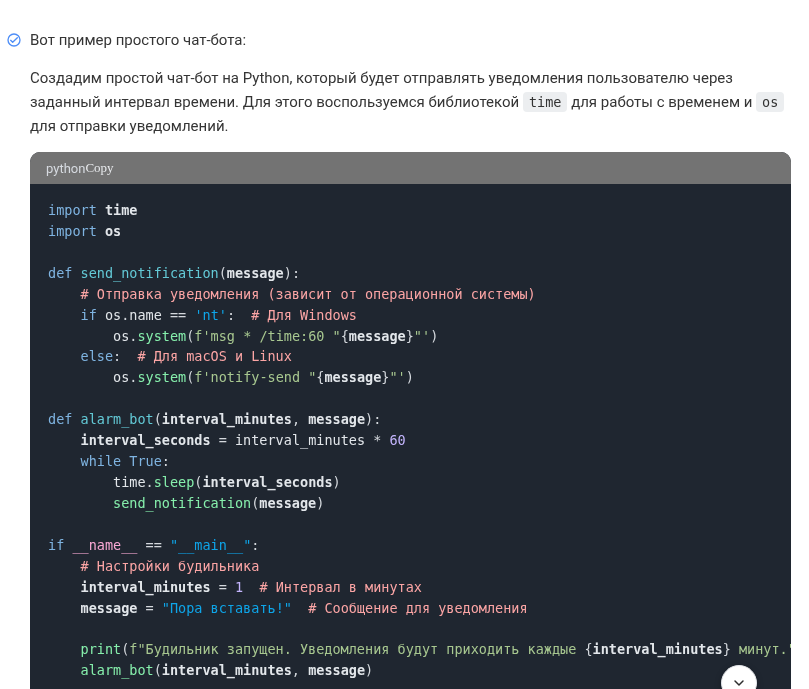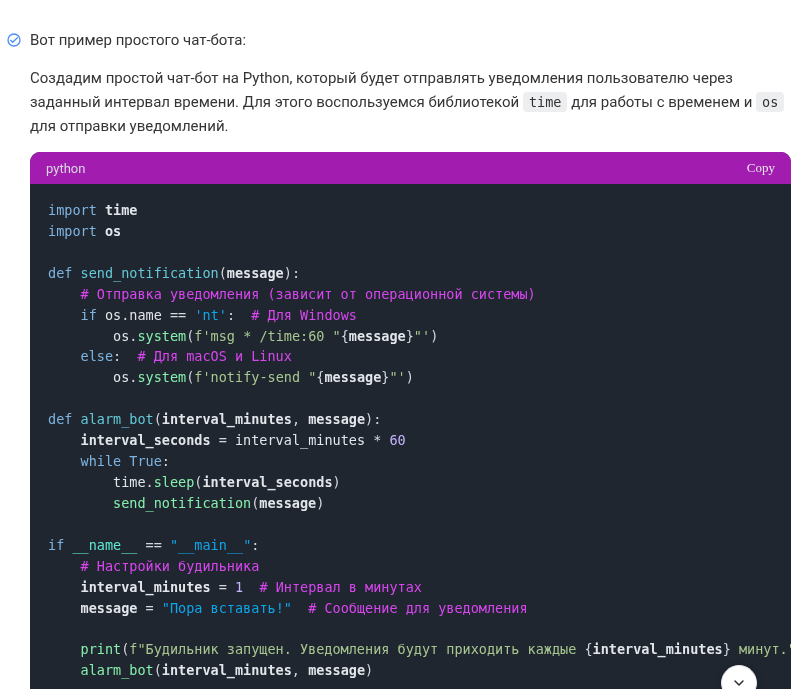--- a/index.html
+++ b/index.html
@@ -49,23 +49,22 @@
     color: #333;
   }
   .code-block {
     background: #1f2630;
     border-radius: 10px;
     overflow: hidden;
     margin-top: 4px;
     position: relative;
   }
   .code-header {
-    background: #a21caf;
+    background: #737373;
     display: flex;
-    justify-content: space-between;
     align-items: center;
     padding: 8px 16px;
     font-size: 13px;
     color: #d6dae0;
   }
   .code-header .copy {
     cursor: pointer;
     color: #e8eaed;
     font-family: Liberation Serif, serif;
   }
@@ -83,24 +82,24 @@
   .tk-kw   { color: #7fb4e1; }     
   .tk-mod  { color: #e2e6ea; font-weight:600; } 
   .tk-fn   { color: #63c9d6; }     
   .tk-call { color: #86efac; }
   .tk-id   { color: #e2e6ea; }
   .tk-par  { color: #e2e6ea; font-weight:600; }
   .tk-op   { color: #d4d8dd; }
   .tk-pun  { color: #d4d8dd; }
   .tk-str  { color: #0ea5e9; }
   .tk-num  { color: #c4b5fd; }
-  .tk-com  { color: #d946ef; }
+  .tk-com  { color: #fca5a5; }
   .tk-fs   { color: #a8c890; }   
   .tk-fint { color: #e2e6ea; font-weight:600; } 
-  .tk-dun  { color: #5eead4; }
+  .tk-dun  { color: #f9a8d4; }
 
   .scroll-fab {
     position: absolute;
     right: 34px;
     bottom: -2px;
     width: 34px;
     height: 34px;
     border-radius: 50%;
     background: #ffffff;
     box-shadow: 0 2px 6px rgba(0,0,0,0.25);

